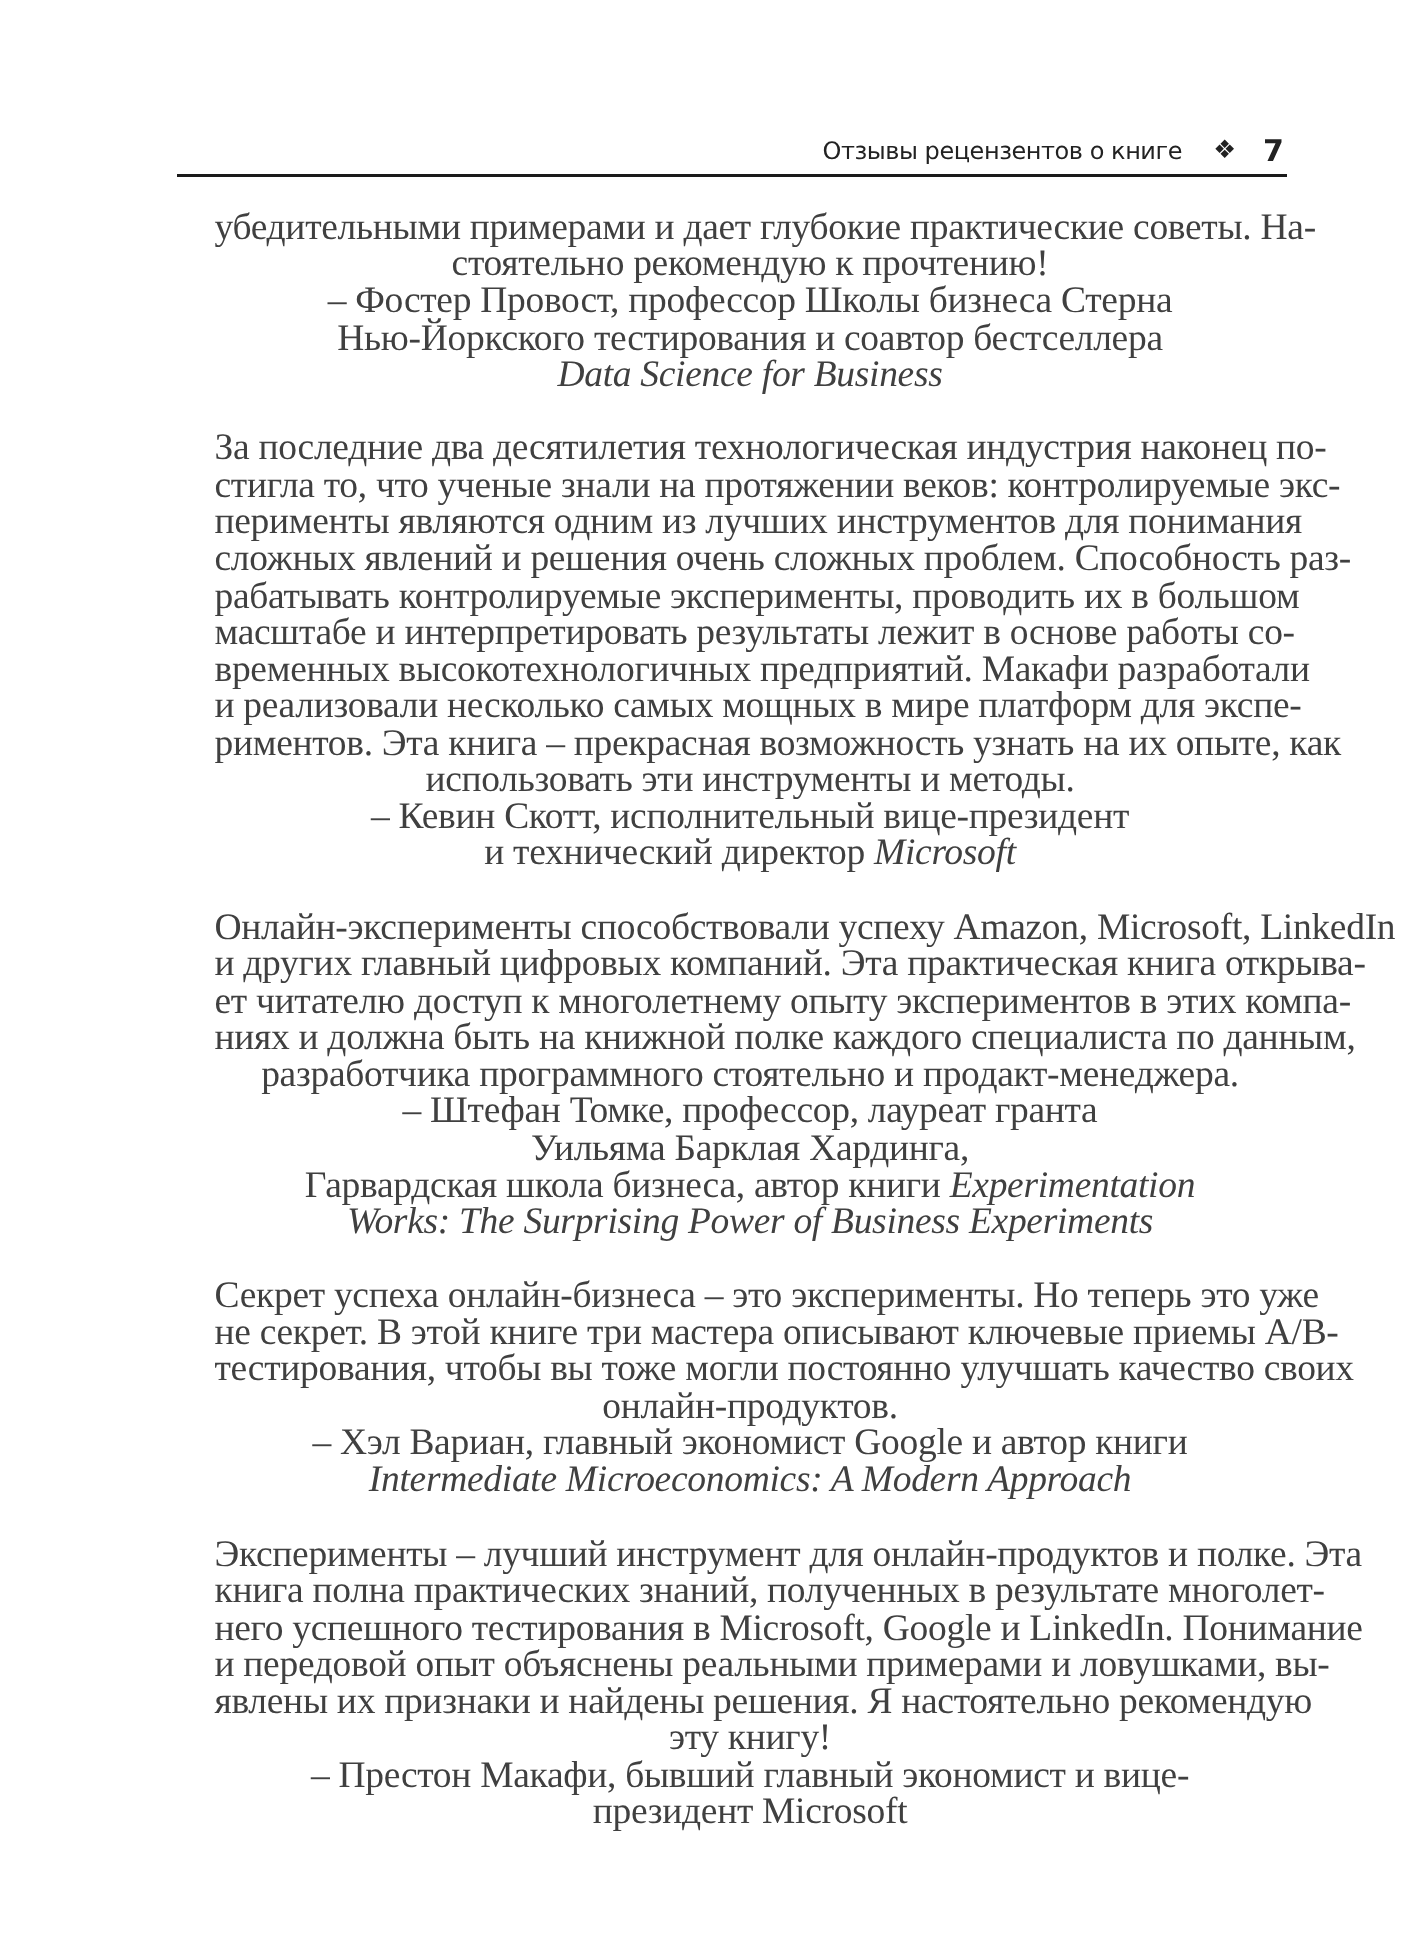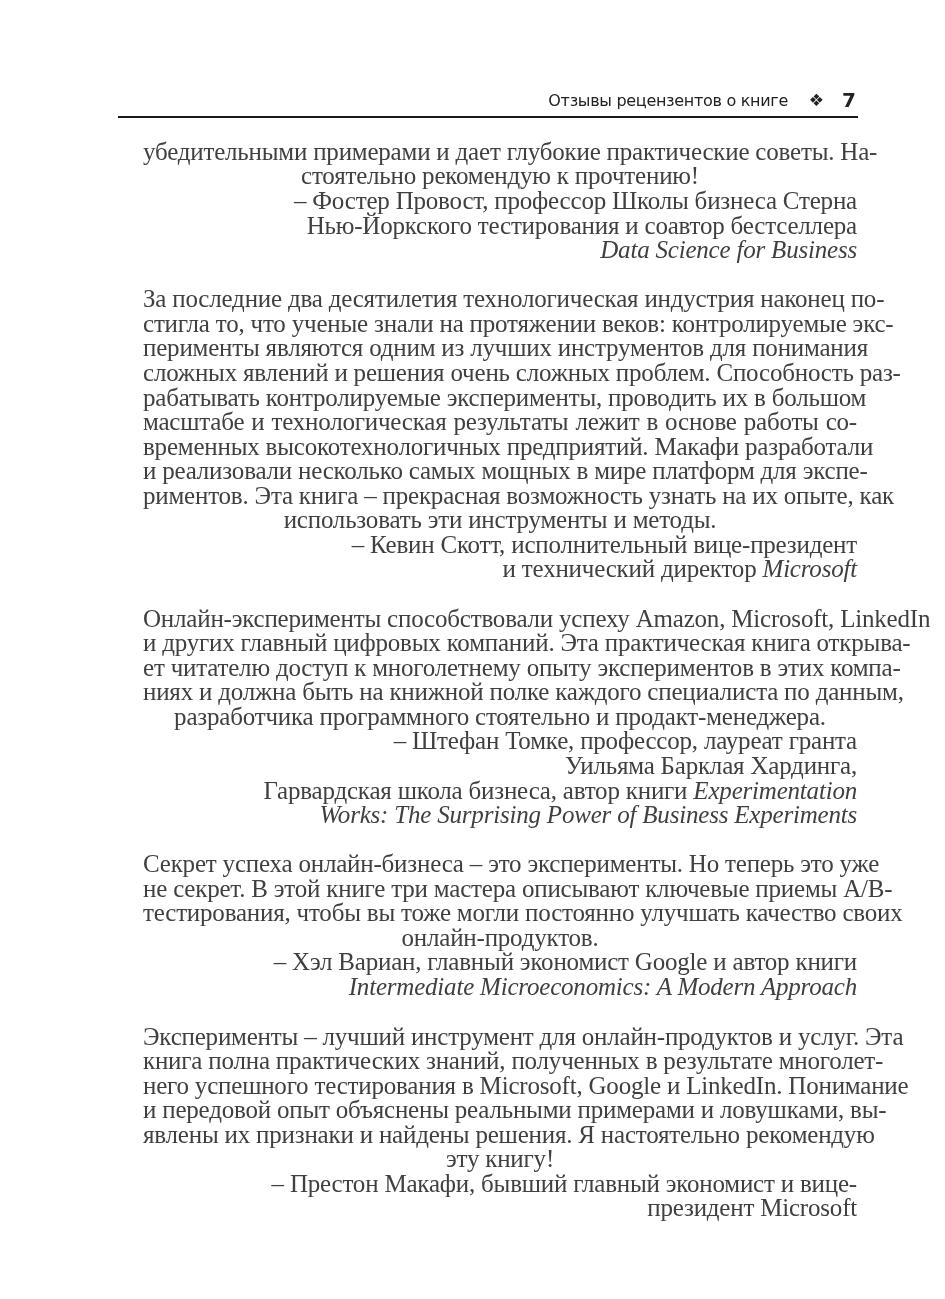--- a/index.html
+++ b/index.html
@@ -22,21 +22,21 @@
     position: absolute; right: 2px; top: 0px;
     font-family: "DejaVu Sans", sans-serif; font-size: 20px; font-weight: bold; color: #222;
   }
   .line {
     position: absolute; left: 143px; width: 714px;
     font-family: "Liberation Serif", serif; font-size: 25px; color: #404040;
     line-height: 24px; height: 24px; white-space: nowrap;
     letter-spacing: -0.2px;
   }
   .line.just { text-align: justify; text-align-last: justify; }
-  .line.right { text-align: right; }
+  .line.right { text-align: center; }
   .line.left { text-align: center; }
   i { }
 </style>
 </head>
 <body>
 
 <div class="page">
 
   <div class="header">
     <span class="header-title">Отзывы рецензентов о книге</span>
@@ -51,21 +51,21 @@
     <div class="line right" style="top:198px"><span>Нью-Йоркского тестирования и соавтор бестселлера</span><i></i></div>
     <div class="line right" style="top:222px"><span></span><i>Data Science for Business</i></div>
   </div>
 
   <div>
     <div class="line just" style="top:271px">За последние два десятилетия технологическая индустрия наконец по-</div>
     <div class="line just" style="top:296px">стигла то, что ученые знали на протяжении веков: контролируемые экс-</div>
     <div class="line just" style="top:320px">перименты являются одним из лучших инструментов для понимания</div>
     <div class="line just" style="top:345px">сложных явлений и решения очень сложных проблем. Способность раз-</div>
     <div class="line just" style="top:370px">рабатывать контролируемые эксперименты, проводить их в большом</div>
-    <div class="line just" style="top:394px">масштабе и технологическая результаты лежит в основе работы со-</div>
+    <div class="line just" style="top:394px">масштабе и интерпретировать результаты лежит в основе работы со-</div>
     <div class="line just" style="top:419px">временных высокотехнологичных предприятий. Макафи разработали</div>
     <div class="line just" style="top:443px">и реализовали несколько самых мощных в мире платформ для экспе-</div>
     <div class="line just" style="top:468px">риментов. Эта книга – прекрасная возможность узнать на их опыте, как</div>
     <div class="line left" style="top:492px">использовать эти инструменты и методы.</div>
     <div class="line right" style="top:517px"><span>– Кевин Скотт, исполнительный вице-президент</span><i></i></div>
     <div class="line right" style="top:541px"><span>и технический директор </span><i>Microsoft</i></div>
   </div>
 
   <div>
     <div class="line just" style="top:591px">Онлайн-эксперименты способствовали успеху Amazon, Microsoft, LinkedIn</div>
@@ -82,21 +82,21 @@
   <div>
     <div class="line just" style="top:836px">Секрет успеха онлайн-бизнеса – это эксперименты. Но теперь это уже</div>
     <div class="line just" style="top:861px">не секрет. В этой книге три мастера описывают ключевые приемы A/B-</div>
     <div class="line just" style="top:885px">тестирования, чтобы вы тоже могли постоянно улучшать качество своих</div>
     <div class="line left" style="top:910px">онлайн-продуктов.</div>
     <div class="line right" style="top:934px"><span>– Хэл Вариан, главный экономист Google и автор книги</span><i></i></div>
     <div class="line right" style="top:959px"><span></span><i>Intermediate Microeconomics: A Modern Approach</i></div>
   </div>
 
   <div>
-    <div class="line just" style="top:1009px">Эксперименты – лучший инструмент для онлайн-продуктов и услуг. Эта</div>
+    <div class="line just" style="top:1009px">Эксперименты – лучший инструмент для онлайн-продуктов и полке. Эта</div>
     <div class="line just" style="top:1033px">книга полна практических знаний, полученных в результате многолет-</div>
     <div class="line just" style="top:1058px">него успешного тестирования в Microsoft, Google и LinkedIn. Понимание</div>
     <div class="line just" style="top:1082px">и передовой опыт объяснены реальными примерами и ловушками, вы-</div>
     <div class="line just" style="top:1107px">явлены их признаки и найдены решения. Я настоятельно рекомендую</div>
     <div class="line left" style="top:1131px">эту книгу!</div>
     <div class="line right" style="top:1156px"><span>– Престон Макафи, бывший главный экономист и вице-</span><i></i></div>
     <div class="line right" style="top:1180px"><span>президент Microsoft</span><i></i></div>
   </div>
 
 </div>

